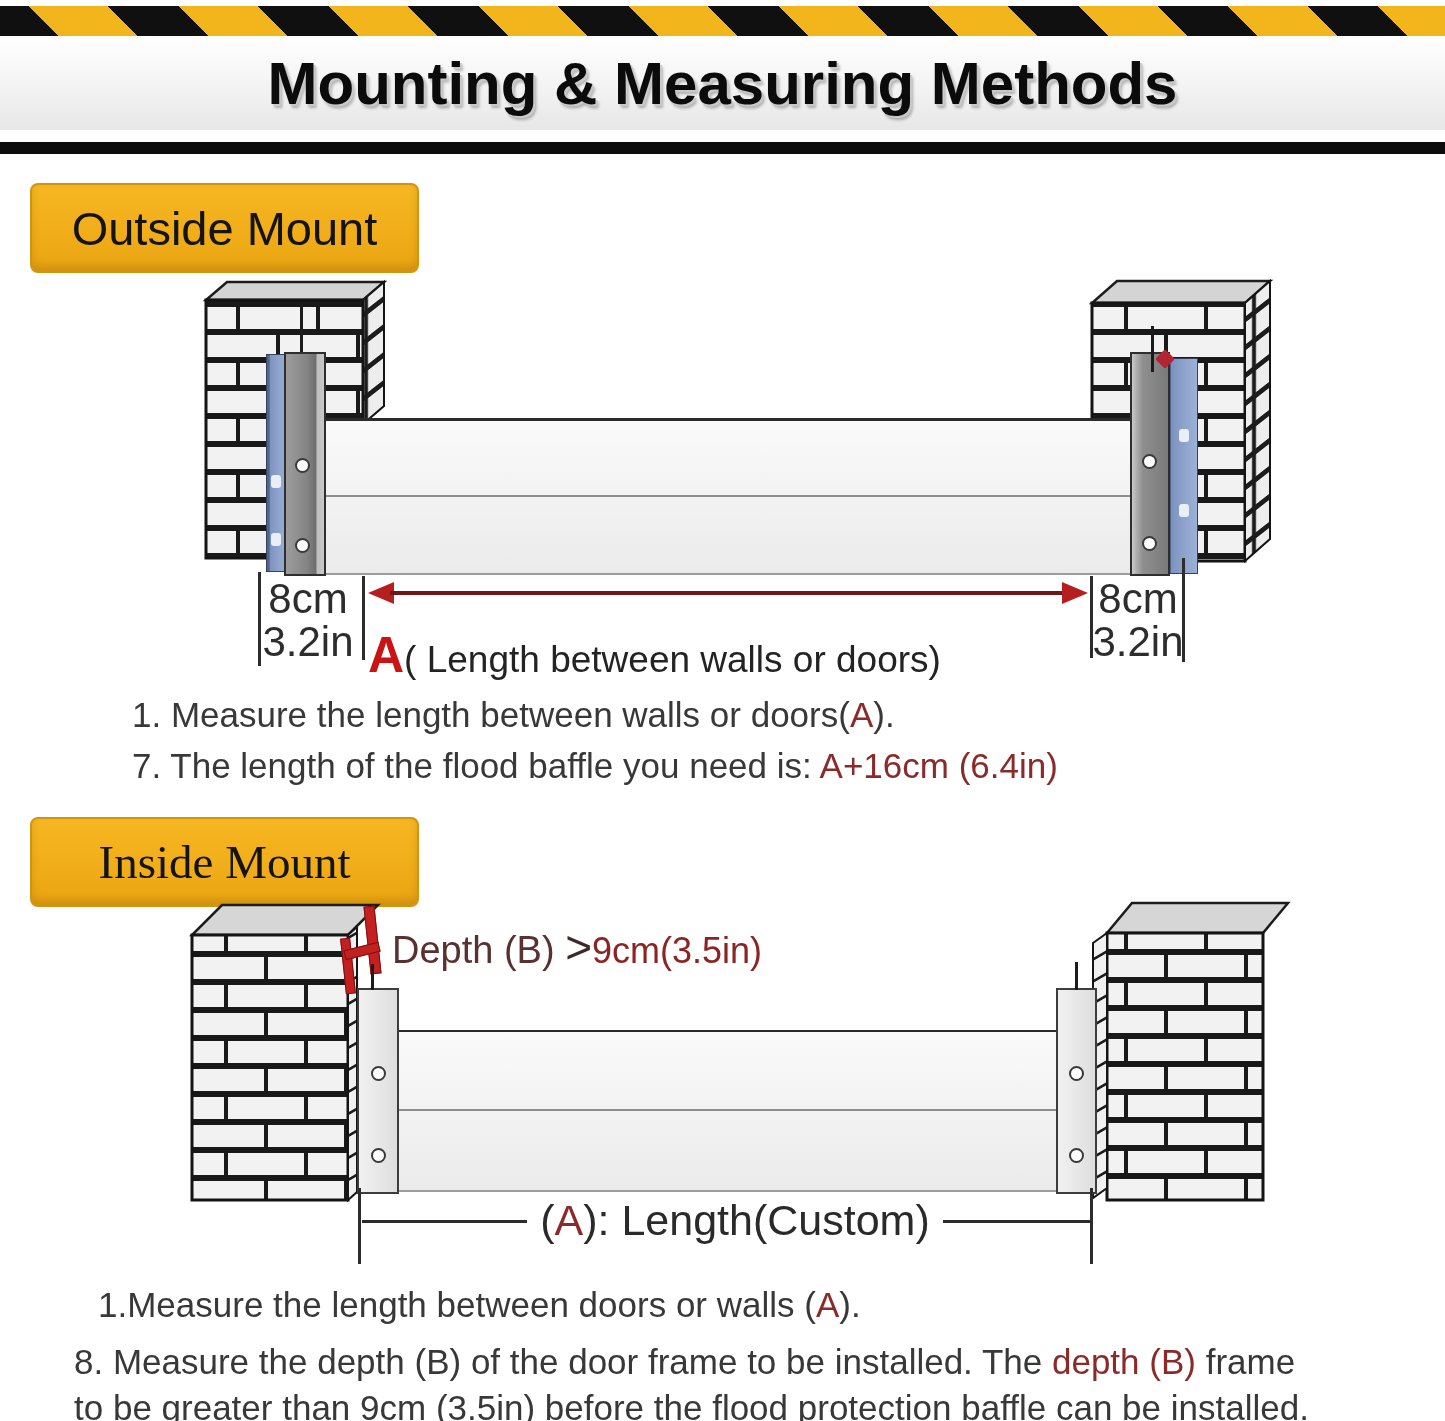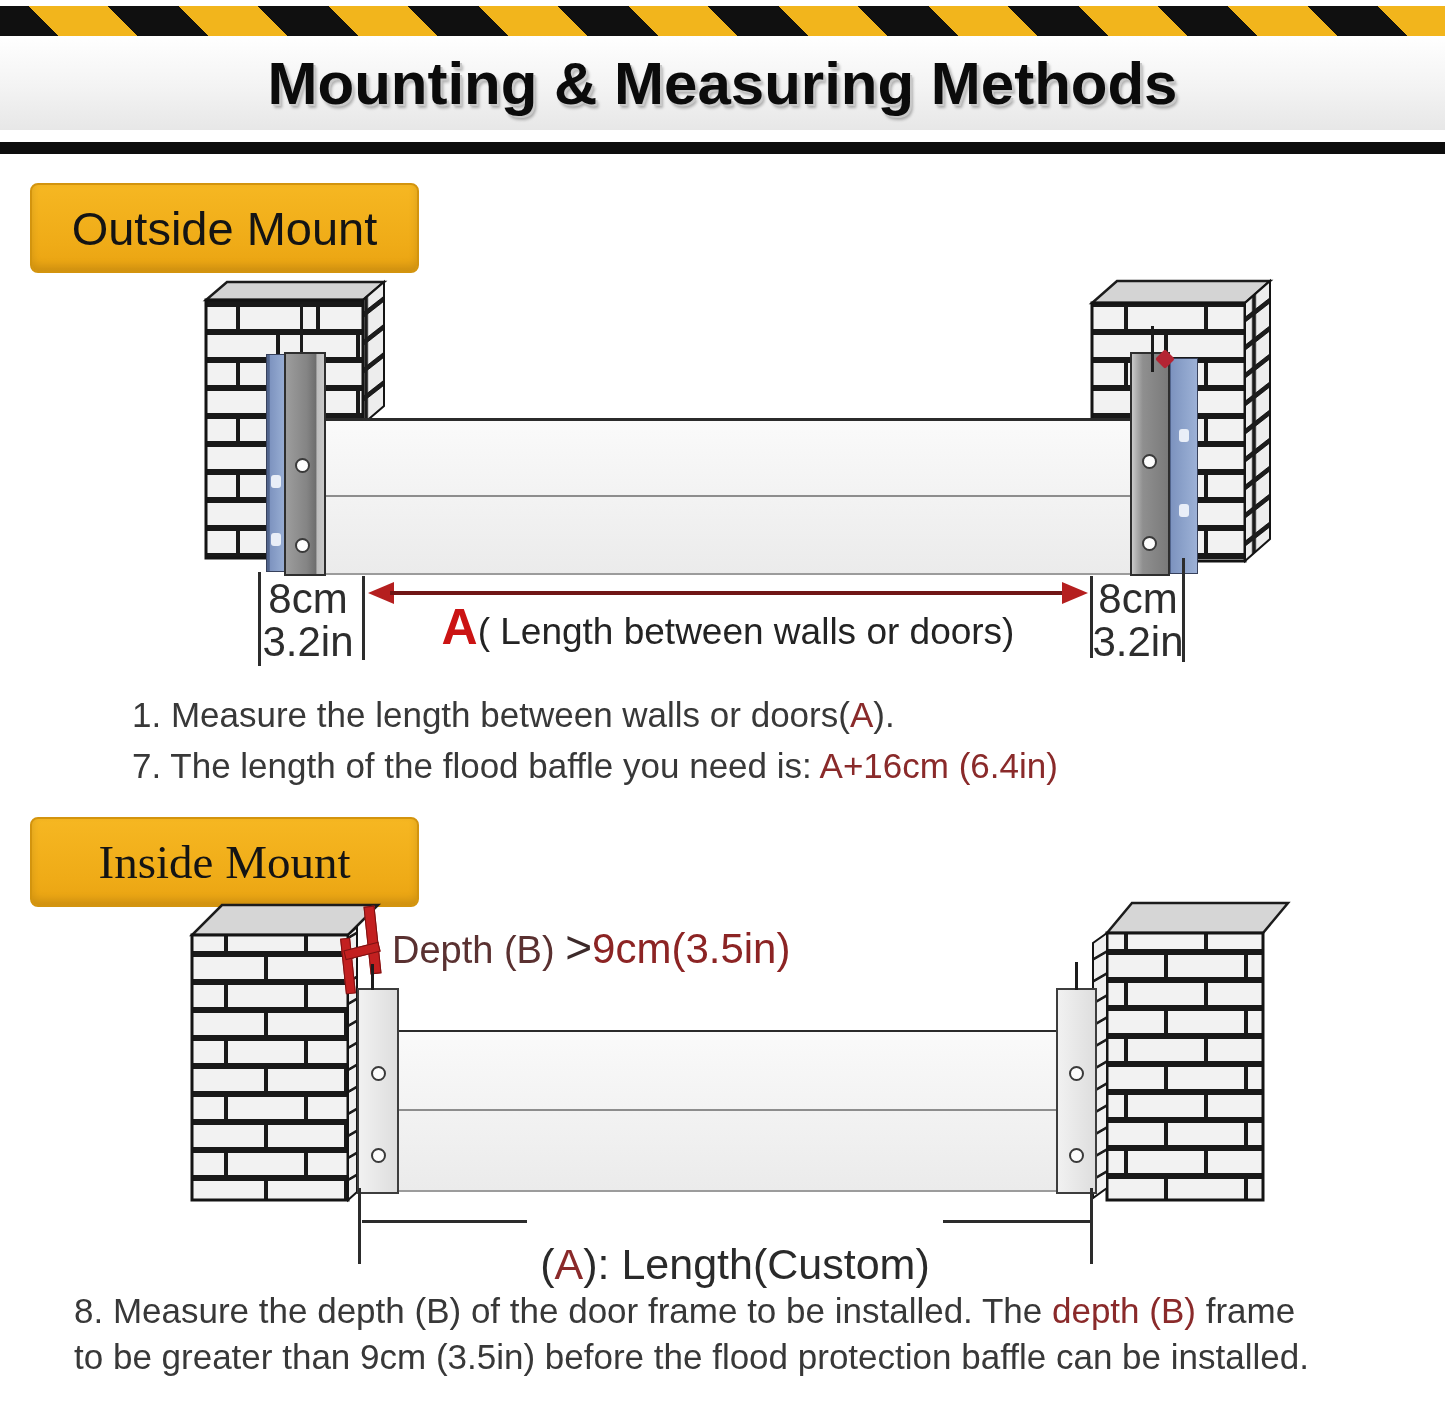--- a/index.html
+++ b/index.html
@@ -138,21 +138,21 @@
     <div>8cm</div>
     <div>3.2in</div>
   </div>
 
   <div class="abs" style="left:368px;top:582px;width:720px;height:22px;">
     <div class="ah left" style="left:0;top:0;"></div>
     <div class="arrowshaft" style="left:22px;right:22px;top:9px;"></div>
     <div class="ah right" style="right:0;top:0;"></div>
   </div>
 
-  <div class="abs" style="left:368px;top:598px;width:720px;text-align:center;font-size:37px;color:#232323;">
+  <div class="abs" style="left:368px;top:626px;width:720px;text-align:left;font-size:37px;color:#232323;">
     <span class="bigA">A</span><span>( Length between walls or doors)</span>
   </div>
 
   <div class="abs step" style="left:132px;top:690px;width:1250px;">
     <div>
       <span>1. Measure the length between walls or doors(</span><span class="maroon">A</span><span>).</span>
     </div>
     <div>
       <span>7. The length of the flood baffle you need is: </span><span class="maroon">A+16cm (6.4in)</span>
     </div>
@@ -213,31 +213,34 @@
 
   <div>
     <div class="redbar" style="left:343px;top:938px;width:8px;height:54px;transform:rotate(-6deg);"></div>
     <div class="redbar" style="left:367px;top:906px;width:9px;height:66px;transform:rotate(-6deg);"></div>
     <div class="redbar" style="left:344px;top:946px;width:34px;height:8px;transform:rotate(-14deg);"></div>
   </div>
   <div class="pin" style="left:371px;top:964px;height:26px;"></div>
   <div class="pin" style="left:1075px;top:962px;height:28px;"></div>
 
   <div class="abs" style="left:392px;top:920px;white-space:nowrap;">
-    <span style="font-size:38px;color:#5a3131;">Depth (B) </span><span style="font-size:46px;color:#3c2a2a;">&gt;</span><span style="font-size:42px;color:#8c2424;">9cm(3.5in)</span>
+    <span style="font-size:38px;color:#5a3131;">Depth (B) </span><span style="font-size:46px;color:#3c2a2a;">&gt;</span><span style="font-size:36px;color:#8c2424;">9cm(3.5in)</span>
   </div>
 
   <div class="vline" style="left:358px;top:1188px;height:76px;"></div>
   <div class="vline" style="left:1090px;top:1188px;height:76px;"></div>
   <div class="hseg" style="left:362px;top:1220px;width:165px;"></div>
   <div class="hseg" style="left:943px;top:1220px;width:148px;"></div>
-  <div class="abs" style="left:527px;top:1240px;width:416px;text-align:center;font-size:43px;color:#2a2a2a;white-space:nowrap;">
+  <div class="abs" style="left:527px;top:1196px;width:416px;text-align:center;font-size:43px;color:#2a2a2a;white-space:nowrap;">
     <span>(</span><span class="maroon">A</span><span>): Length(Custom)</span>
   </div>
 
   <div class="abs step" style="left:60px;top:1280px;width:1360px;">
+    <div style="margin-left:38px;">
+      <span>1.Measure the length between doors or walls (</span><span class="maroon">A</span><span>).</span>
+    </div>
     <div style="margin-left:14px;margin-top:8px;line-height:1.32;">
       <span>8. Measure the depth (B) of the door frame to be installed. The </span><span class="maroon">depth (B)</span><span> frame</span><br>
       <span>to be greater than 9cm (3.5in) before the flood protection baffle can be installed.</span>
     </div>
   </div>
 
 </div>
 
 </body></html>

